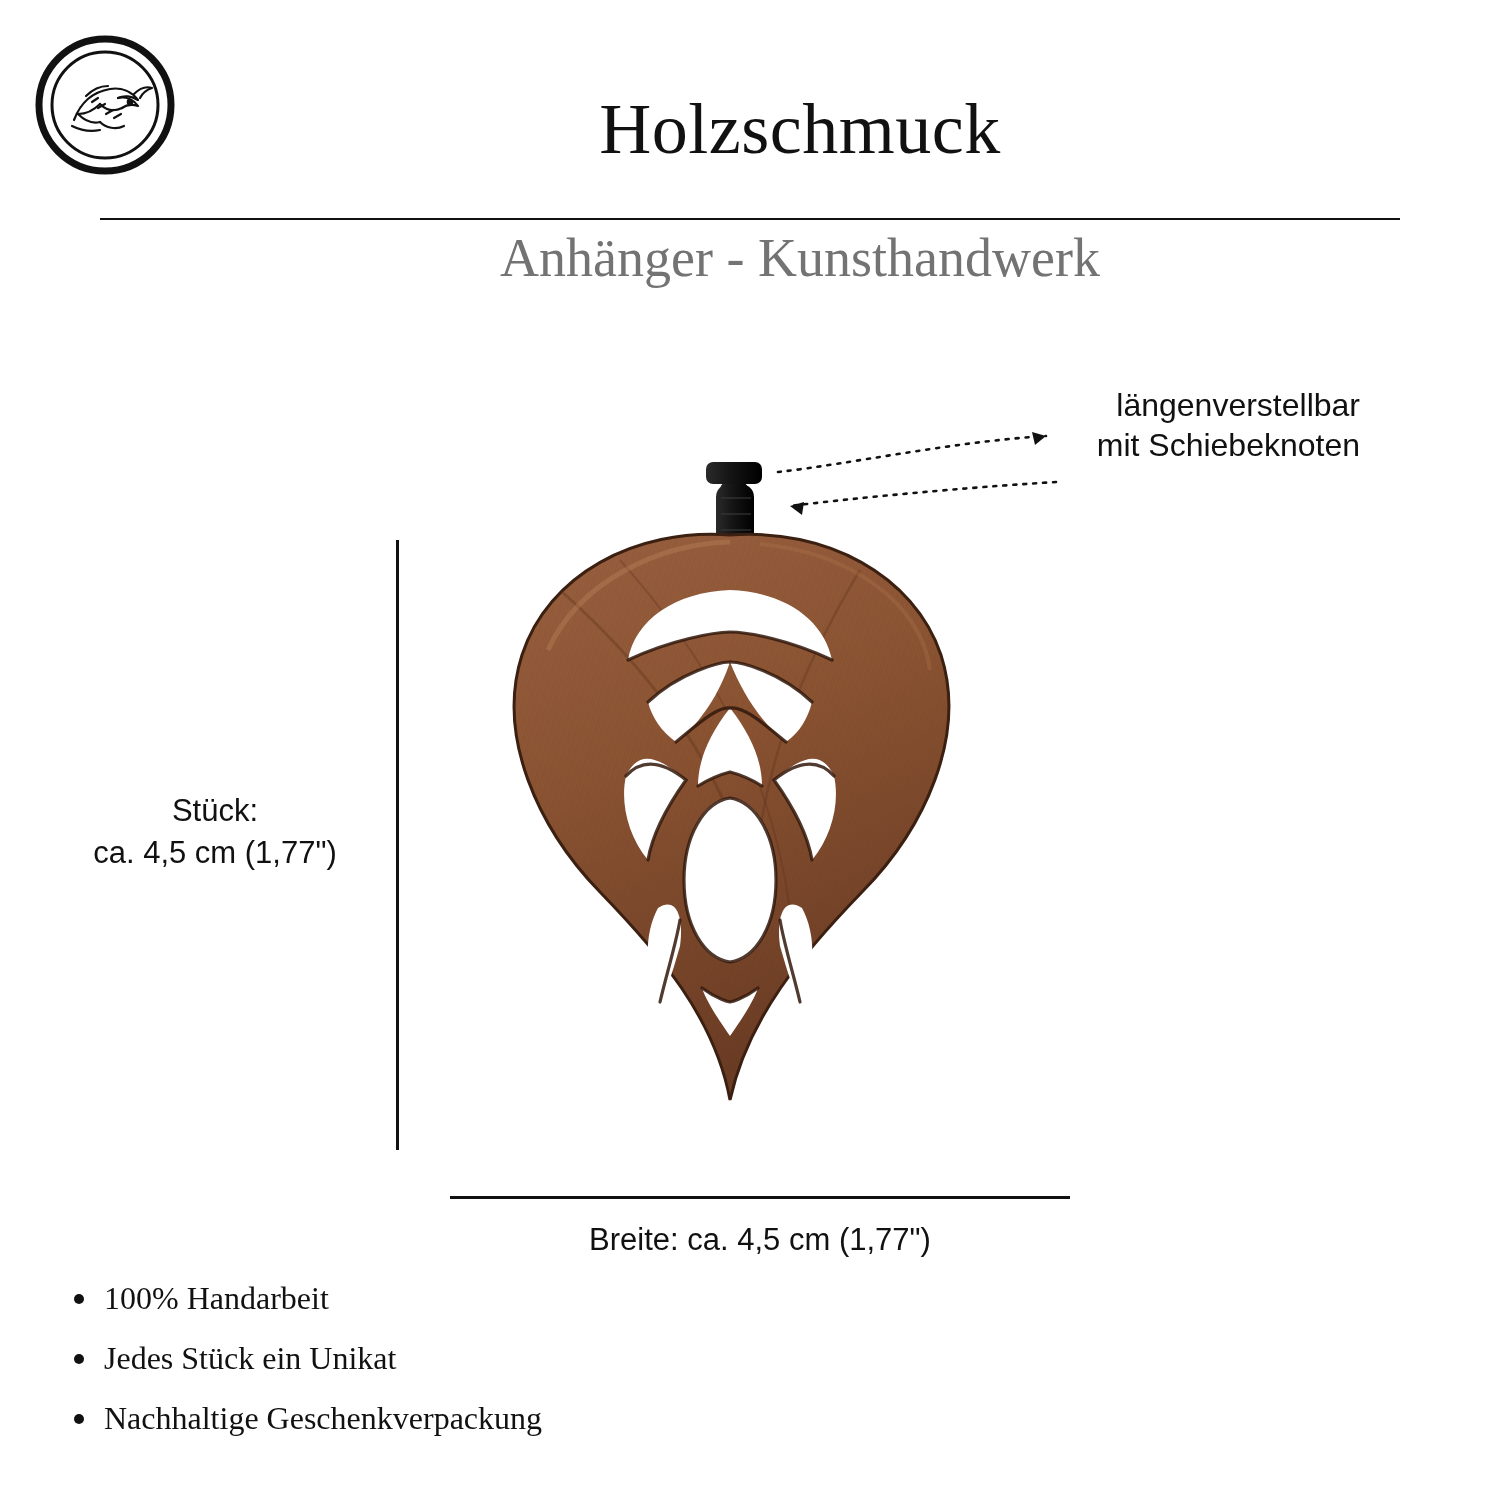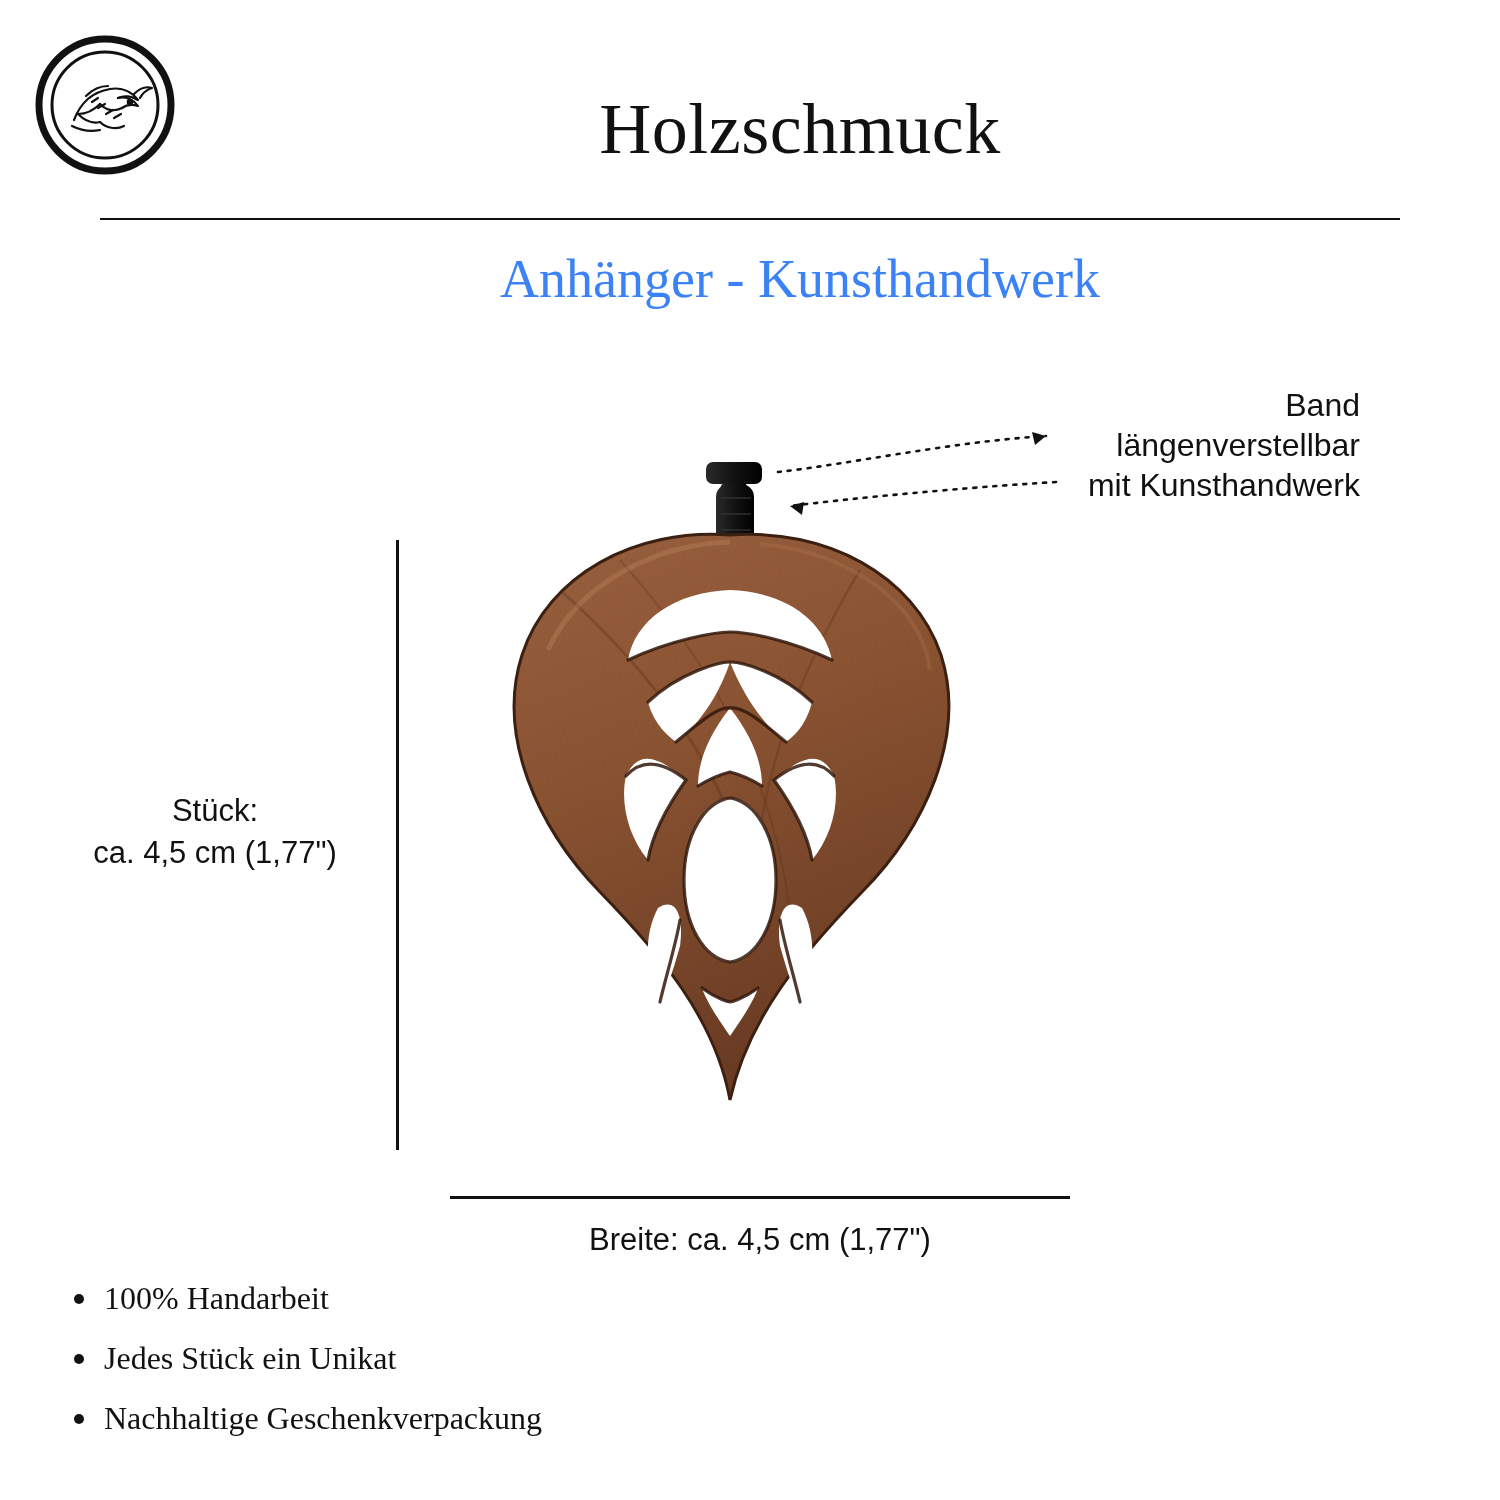--- a/index.html
+++ b/index.html
@@ -42,27 +42,27 @@
     position: absolute;
     left: 100px;
     top: 218px;
     width: 1300px;
     height: 2px;
     background: #111111;
   }
   .header-subtitle {
     position: absolute;
     left: 200px;
-    top: 248px;
+    top: 227px;
     width: 1200px;
     text-align: center;
     font-family: "Liberation Serif", serif;
     font-size: 54px;
     font-weight: 400;
-    color: #3b82f6;
+    color: #737373;
   }
 
   
   .callout {
     position: absolute;
     right: 140px;
     top: 385px;
     width: 420px;
     text-align: right;
     font-size: 32px;
@@ -175,23 +175,22 @@
       <path d="M38 92 C46 96 56 98 66 96"></path>
     </g>
   </svg>
 </div>
 
 <div class="header-title">Holzschmuck</div>
 <div class="header-rule"></div>
 <div class="header-subtitle">Anhänger - Kunsthandwerk</div>
 
 <div class="callout">
-  <span class="callout-line">Band</span>
   <span class="callout-line">längenverstellbar</span>
-  <span class="callout-line">mit Kunsthandwerk</span>
+  <span class="callout-line">mit Schiebeknoten</span>
 </div>
 
 <div class="callout-arrows">
   <svg viewBox="0 0 300 100" width="300" height="100" aria-hidden="true">
     <g stroke="#111" stroke-width="2.6" fill="none" stroke-dasharray="3 7" stroke-linecap="round">
       <path d="M8 52 C80 44 180 22 276 16"></path>
       <path d="M286 62 C220 66 120 74 20 86"></path>
     </g>
     <polygon points="276,16 262,12 265,25" fill="#111"></polygon>
     <polygon points="20,86 34,82 32,95" fill="#111"></polygon>

